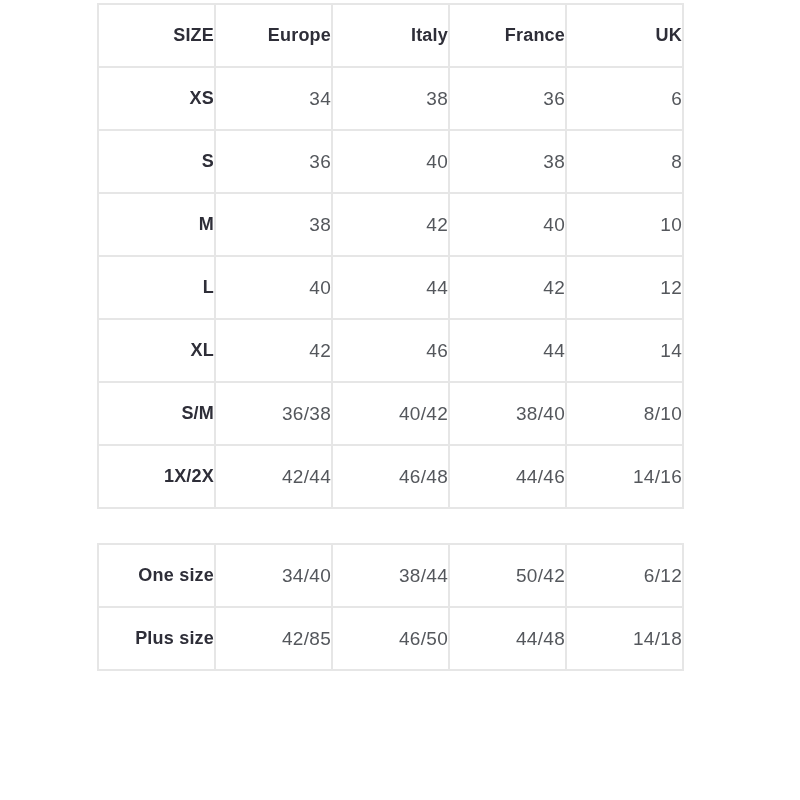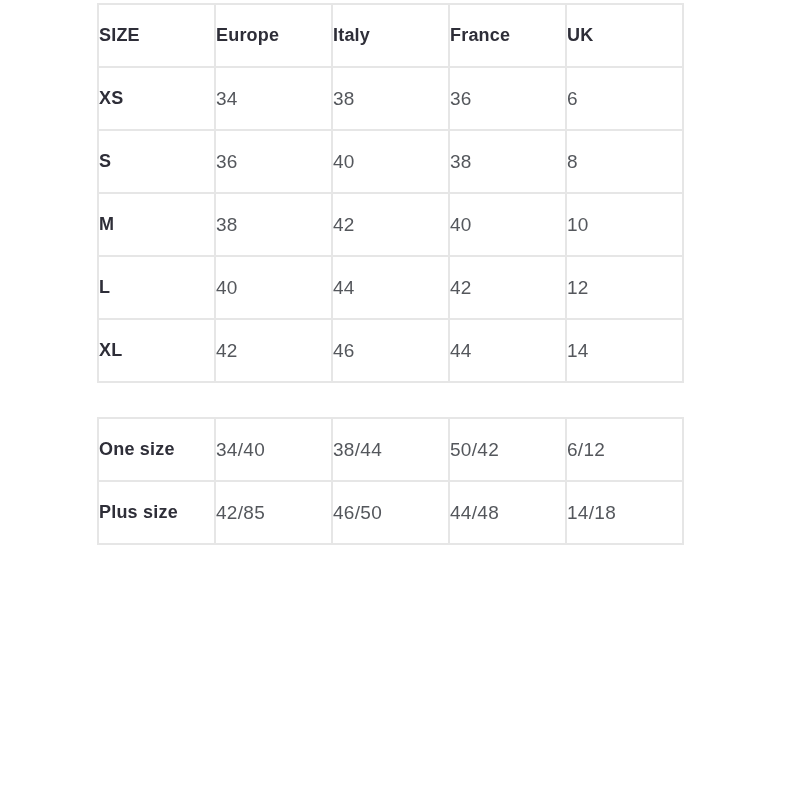--- a/index.html
+++ b/index.html
@@ -15,21 +15,21 @@
   }
   table.size-table {
     border-collapse: collapse;
     table-layout: fixed;
     width: 587px;
   }
   table.size-table col { width: 20%; }
   .size-table th, .size-table td {
     border: 2px solid #e6e6e6;
     height: 63px;
-    text-align: left;
+    text-align: right;
     vertical-align: middle;
     background: #ffffff;
   }
   .size-table th {
     font-weight: bold;
     color: #2e2e38;
     font-size: 18px;
     letter-spacing: 0.2px;
   }
   .size-table td {
@@ -92,20 +92,34 @@
         <td>42</td>
         <td>12</td>
       </tr>
       <tr>
         <th>XL</th>
         <td>42</td>
         <td>46</td>
         <td>44</td>
         <td>14</td>
       </tr>
+      <tr>
+        <th>S/M</th>
+        <td>36/38</td>
+        <td>40/42</td>
+        <td>38/40</td>
+        <td>8/10</td>
+      </tr>
+      <tr>
+        <th>1X/2X</th>
+        <td>42/44</td>
+        <td>46/48</td>
+        <td>44/46</td>
+        <td>14/16</td>
+      </tr>
     </tbody>
   </table>
 
   <table class="size-table special">
     <colgroup>
         <col>
         <col>
         <col>
         <col>
         <col>

